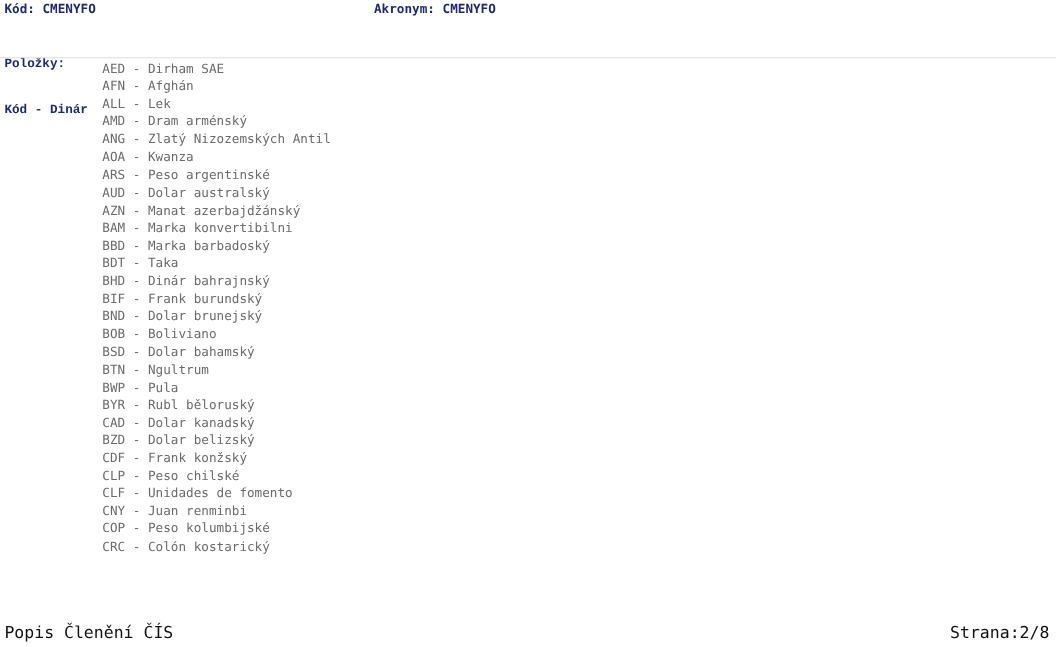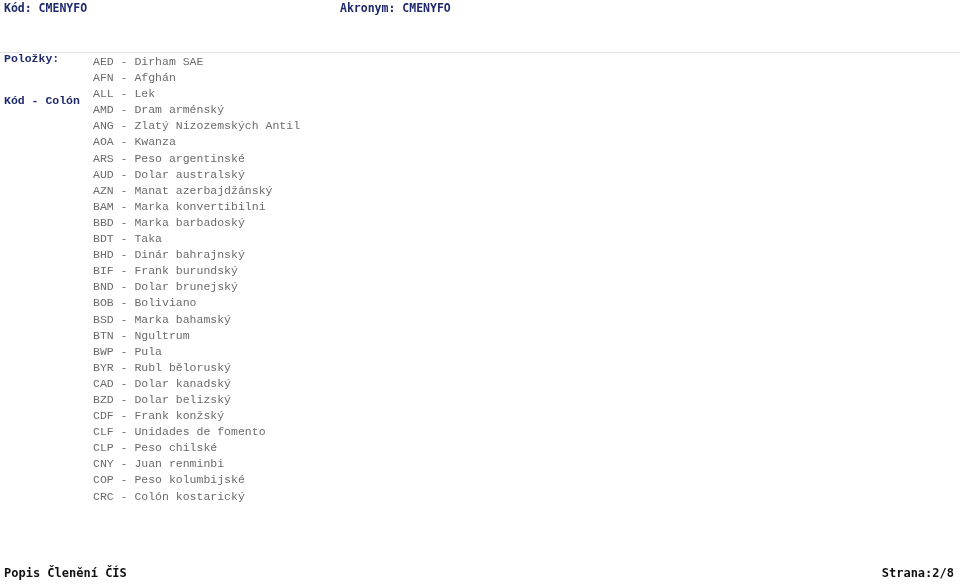--- a/index.html
+++ b/index.html
@@ -69,55 +69,54 @@
     top: 54px;
     left: 93px;
     right: 0;
   }
   .item-line {
     font-size: 11.5px;
     line-height: 16.1px;
     color: #6b6b6b;
     white-space: pre;
     font-weight: normal;
-    font-family: Liberation Mono, monospace;
   }
 
   
   .footer {
     position: absolute;
     left: 0;
     right: 0;
     top: 566px;
     height: 22px;
   }
   .footer-text {
     position: absolute;
     top: 0;
-    font-size: 12px;
-    font-weight: bold;
+    font-size: 15px;
+    font-weight: normal;
     color: #111111;
     white-space: pre;
   }
   .footer-left  { left: 4px; }
   .footer-right { right: 6px; }
 </style>
 </head>
 <body>
 
 <div class="page">
 
   <div class="header-row">
     <div class="hdr-text hdr-code">Kód: CMENYFO</div>
     <div class="hdr-text hdr-acr">Akronym: CMENYFO</div>
   </div>
 
   <div class="subheader">
     <div>Položky:</div>
-    <div>Kód - Colón</div>
+    <div>Kód - Dinár</div>
   </div>
 
   <div class="head-rule"></div>
 
   <div class="items" id="items-container">
       <div class="item-line">AED - Dirham SAE</div>
       <div class="item-line">AFN - Afghán</div>
       <div class="item-line">ALL - Lek</div>
       <div class="item-line">AMD - Dram arménský</div>
       <div class="item-line">ANG - Zlatý Nizozemských Antil</div>
@@ -125,29 +124,29 @@
       <div class="item-line">ARS - Peso argentinské</div>
       <div class="item-line">AUD - Dolar australský</div>
       <div class="item-line">AZN - Manat azerbajdžánský</div>
       <div class="item-line">BAM - Marka konvertibilni</div>
       <div class="item-line">BBD - Marka barbadoský</div>
       <div class="item-line">BDT - Taka</div>
       <div class="item-line">BHD - Dinár bahrajnský</div>
       <div class="item-line">BIF - Frank burundský</div>
       <div class="item-line">BND - Dolar brunejský</div>
       <div class="item-line">BOB - Boliviano</div>
-      <div class="item-line">BSD - Marka bahamský</div>
+      <div class="item-line">BSD - Dolar bahamský</div>
       <div class="item-line">BTN - Ngultrum</div>
       <div class="item-line">BWP - Pula</div>
       <div class="item-line">BYR - Rubl běloruský</div>
       <div class="item-line">CAD - Dolar kanadský</div>
       <div class="item-line">BZD - Dolar belizský</div>
       <div class="item-line">CDF - Frank konžský</div>
+      <div class="item-line">CLP - Peso chilské</div>
       <div class="item-line">CLF - Unidades de fomento</div>
-      <div class="item-line">CLP - Peso chilské</div>
       <div class="item-line">CNY - Juan renminbi</div>
       <div class="item-line">COP - Peso kolumbijské</div>
       <div class="item-line">CRC - Colón kostarický</div>
     </div>
 
   <div class="footer">
     <div class="footer-text footer-left">Popis Členění ČÍS</div>
     <div class="footer-text footer-right">Strana:2/8</div>
   </div>
 

